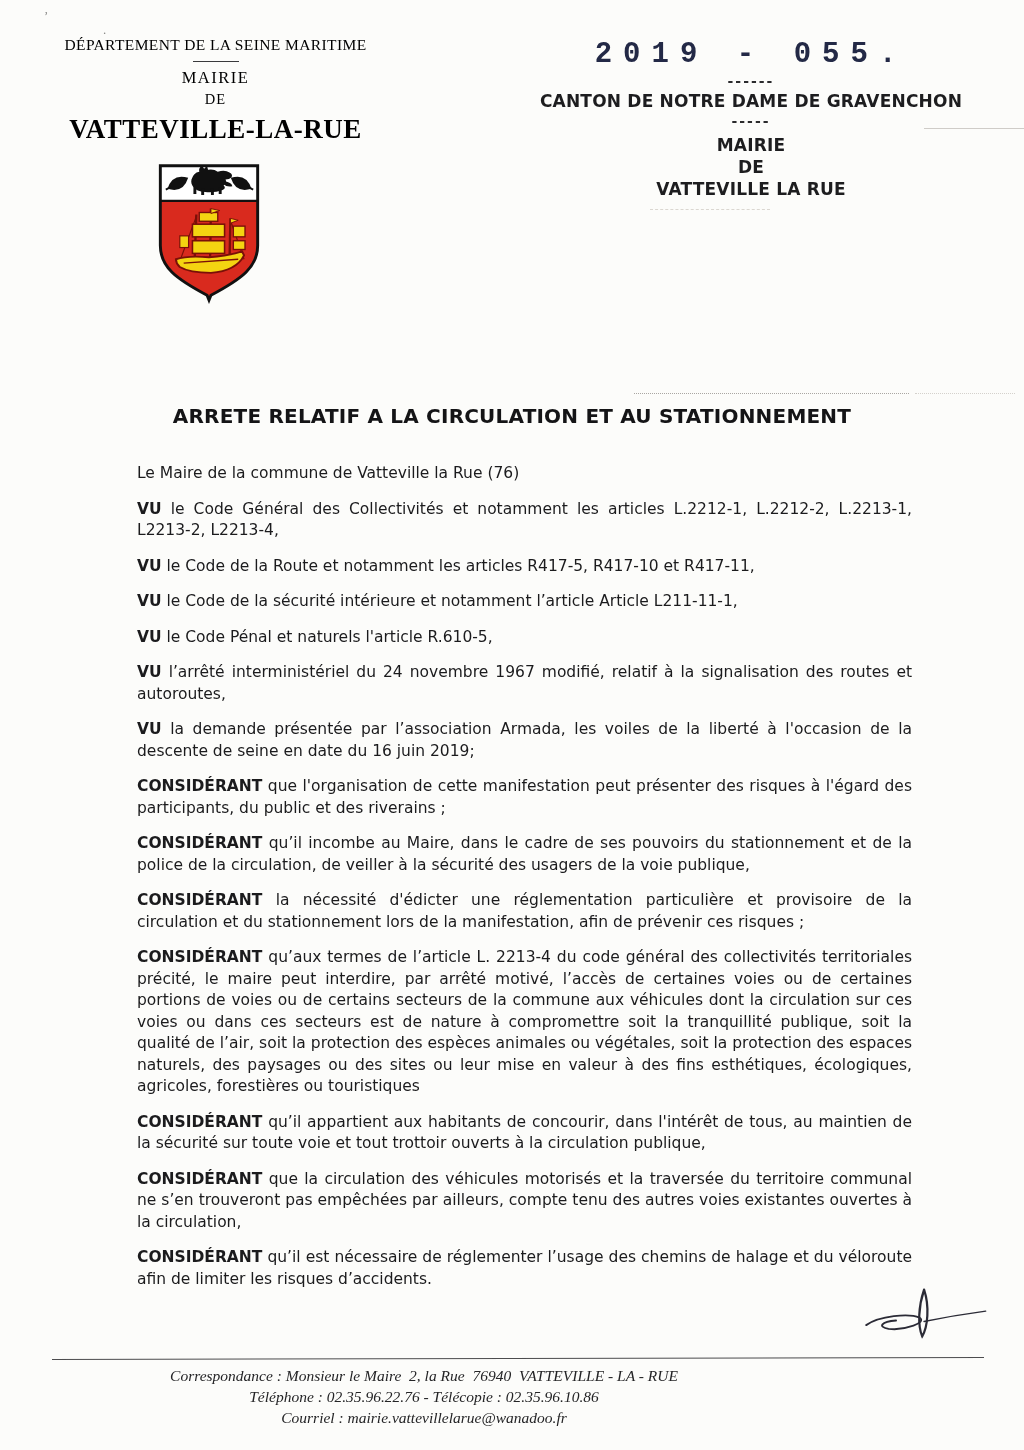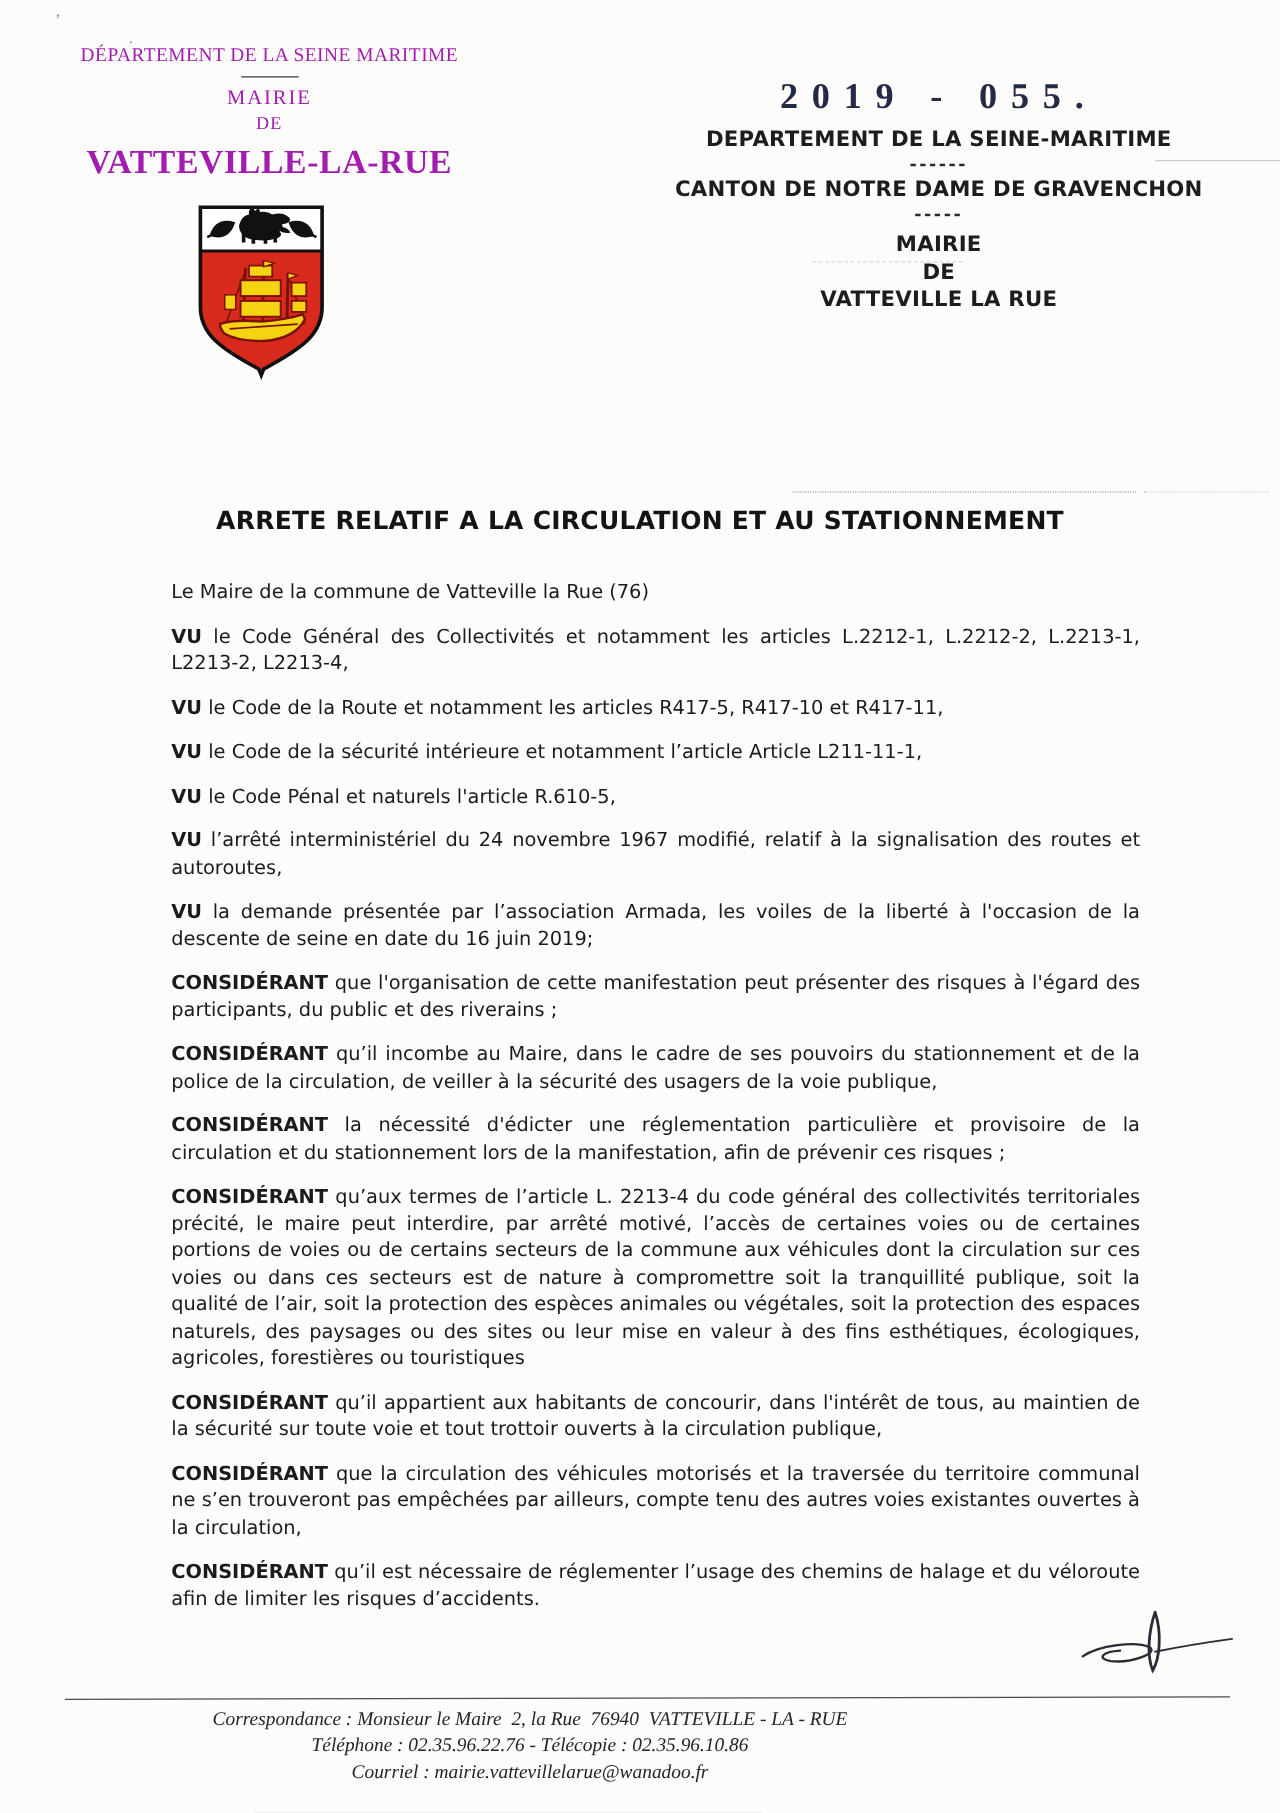--- a/index.html
+++ b/index.html
@@ -10,37 +10,37 @@
     background:#fcfcfa;
     color:#1d1d1f;
     overflow:hidden;
     font-family:"DejaVu Sans",sans-serif;
   }
   
   .hdr-left{
     position:absolute;left:58px;top:36px;width:315px;
     text-align:center;
     font-family:"Liberation Serif","DejaVu Serif",serif;
-    color:#a21caf;
+    color:#000000;
   }
   .hdr-left .dept{font-size:15.5px;letter-spacing:.4px;white-space:nowrap;}
   .hdr-left .rule{width:46px;border:0;border-top:1.6px solid #3a3a3c;margin:7px auto 6px auto;}
   .hdr-left .mairie{font-size:16.5px;letter-spacing:1.5px;margin-top:2px;}
   .hdr-left .de{font-size:14.5px;letter-spacing:1px;margin-top:3px;}
   .hdr-left .commune{font-size:27px;font-weight:700;letter-spacing:.5px;margin-top:6px;white-space:nowrap;font-family:Liberation Serif, serif;}
   .coat{position:absolute;left:150px;top:158px;}
   
   .hdr-right{
     position:absolute;left:520px;top:38px;width:462px;
     text-align:center;color:#1d1d1f;
   }
   .stamp{
-    font-family:Liberation Serif, serif;
+    font-family:Liberation Mono, monospace;
     font-weight:700;font-size:29px;letter-spacing:.38em;
-    color:#232946;white-space:nowrap;margin-top:23px;
+    color:#232946;white-space:nowrap;
   }
   .hdr-right .line{font-weight:700;font-size:17px;margin-top:8px;letter-spacing:.2px;white-space:nowrap;}
   .hdr-right .sep{font-weight:700;font-size:14px;letter-spacing:2px;margin-top:2px;color:#2a2a2c;}
   .hdr-right .m3{margin-top:6px;}
   .hdr-right .m1{margin-top:2px;}
   
   .artifact{position:absolute;pointer-events:none;}
   .speck{color:#8a8a88;font-size:13px;font-family:"Liberation Serif",serif;}
   
   .doc-title{
@@ -143,21 +143,20 @@
         </g>
       </g>
 
       <path d="M10,8 L110,8 L110,90 C110,112 94,124 62,141 L60,146 L58,141 C26,124 10,112 10,90 Z" fill="none" stroke="#111" stroke-width="3"></path>
       <line x1="10" y1="44" x2="110" y2="44" stroke="#111" stroke-width="2.4"></line>
     </svg>
   </div>
 
   <div class="hdr-right">
     <div class="stamp">2019 - 055.</div>
-    <div class="line">DEPARTEMENT DE LA SEINE-MARITIME</div>
     <div class="sep">------</div>
     <div class="line m1">CANTON DE NOTRE DAME DE GRAVENCHON</div>
     <div class="sep">-----</div>
     <div class="line m3">MAIRIE</div>
     <div class="line m1">DE</div>
     <div class="line m1">VATTEVILLE LA RUE</div>
   </div>
 
   <div class="artifact" style="left:924px;top:128px;width:100px;border-top:1px solid #cfccc8;"></div>
   <div class="artifact" style="left:650px;top:209px;width:120px;border-top:1px dashed #dbd7d1;"></div>

